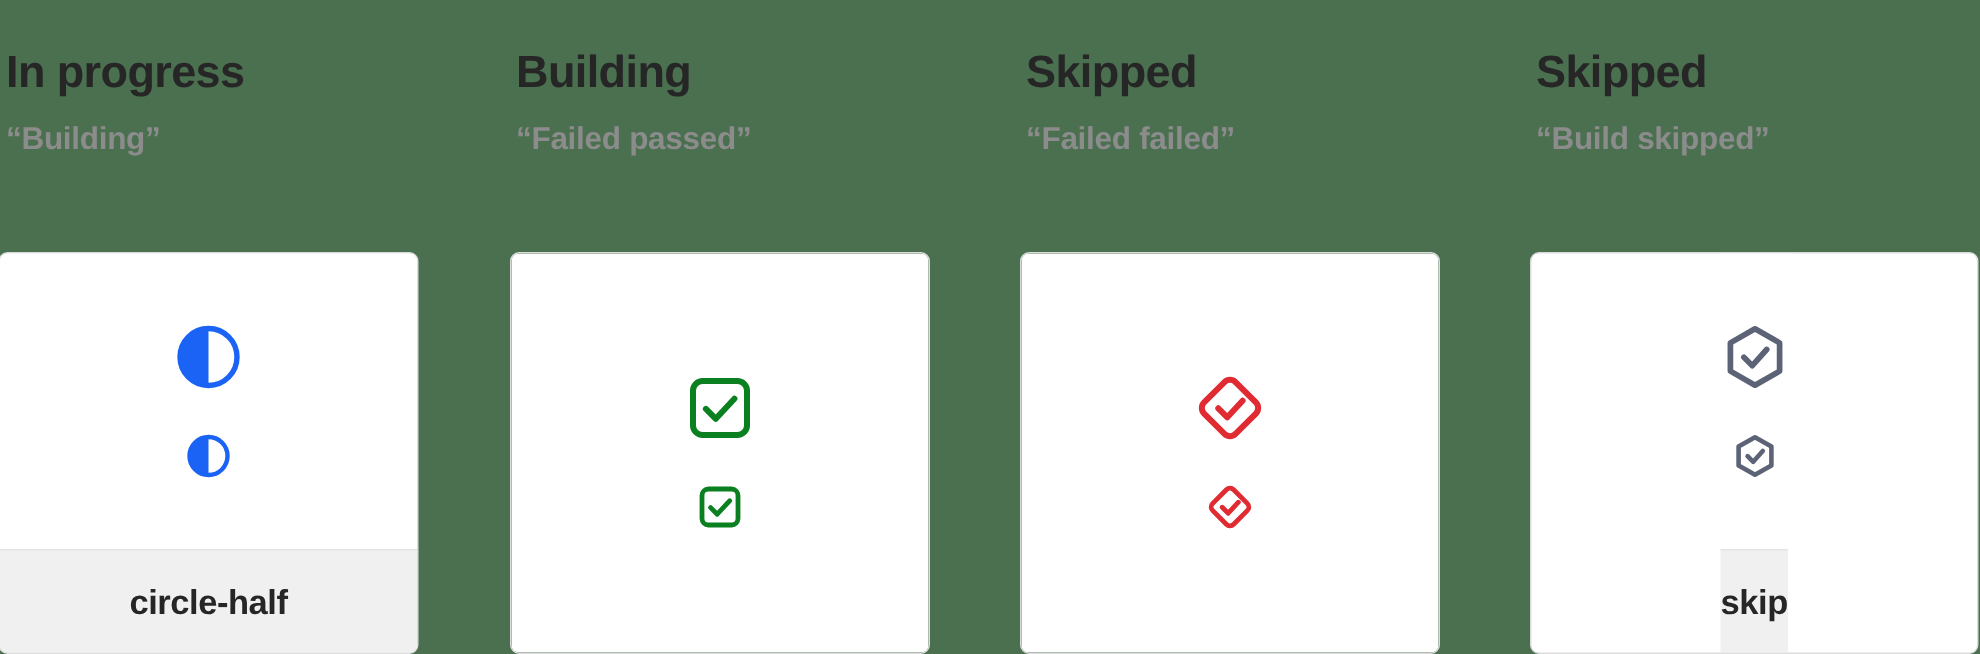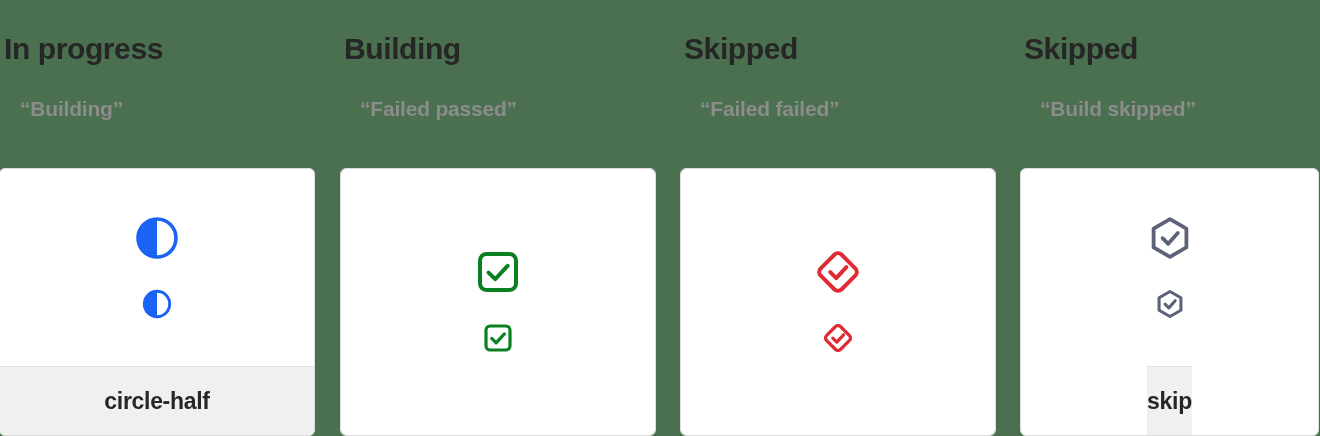--- a/index.html
+++ b/index.html
@@ -36,29 +36,29 @@
     line-height: 1;
     margin: 0;
     white-space: nowrap;
   }
   .col-sub {
     font-size: 21px;
     font-weight: bold;
     color: #8c8c8c;
     letter-spacing: -0.2px;
     line-height: 1;
-    margin: 16px;
+    margin: 0;
     padding-top: 18px;
     white-space: nowrap;
   }
   .card {
     position: absolute;
     top: 168px;
     left: 0;
-    width: 316px;
+    width: 280px;
     height: 268px;
     background: #ffffff;
     border: 1px solid #dcdcdc;
     border-radius: 6px;
     box-sizing: border-box;
     display: flex;
     flex-direction: column;
     overflow: hidden;
   }
   .card-body {

